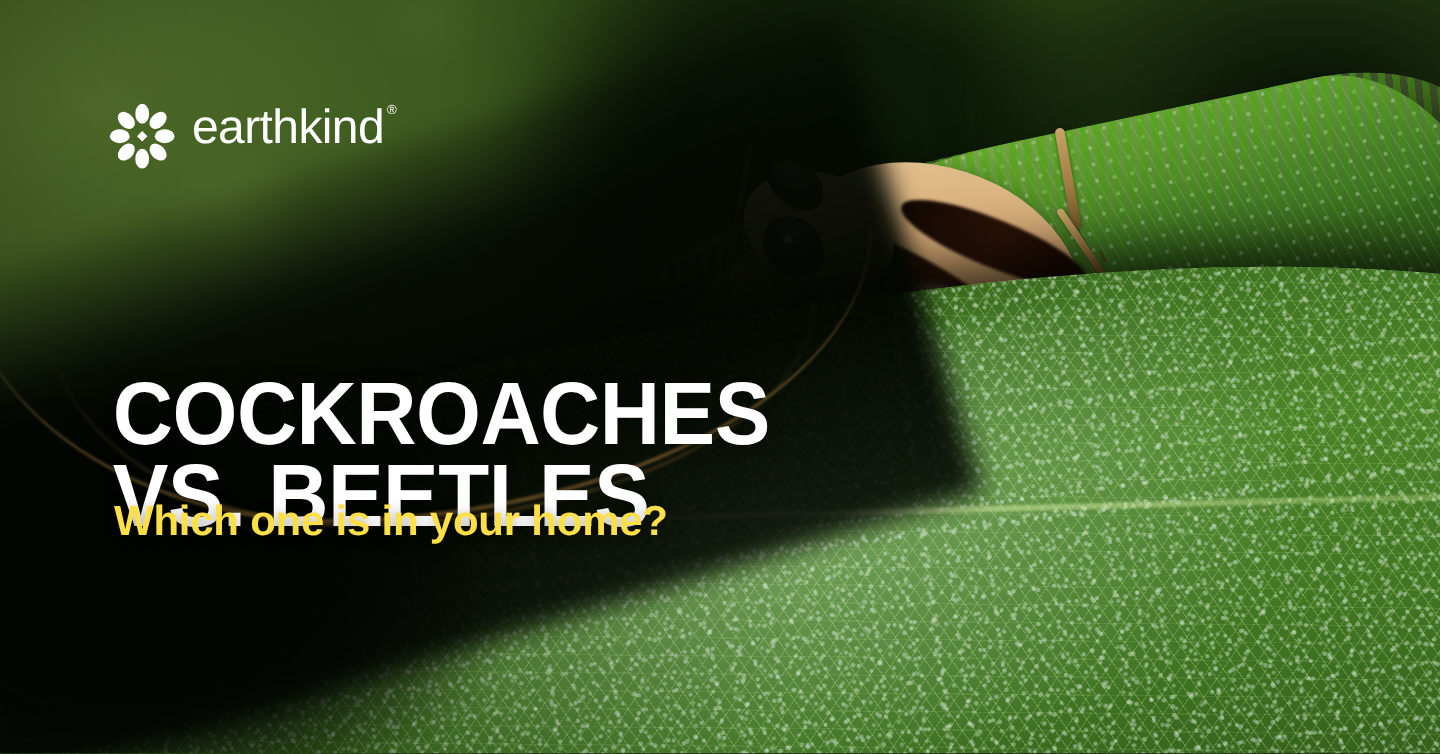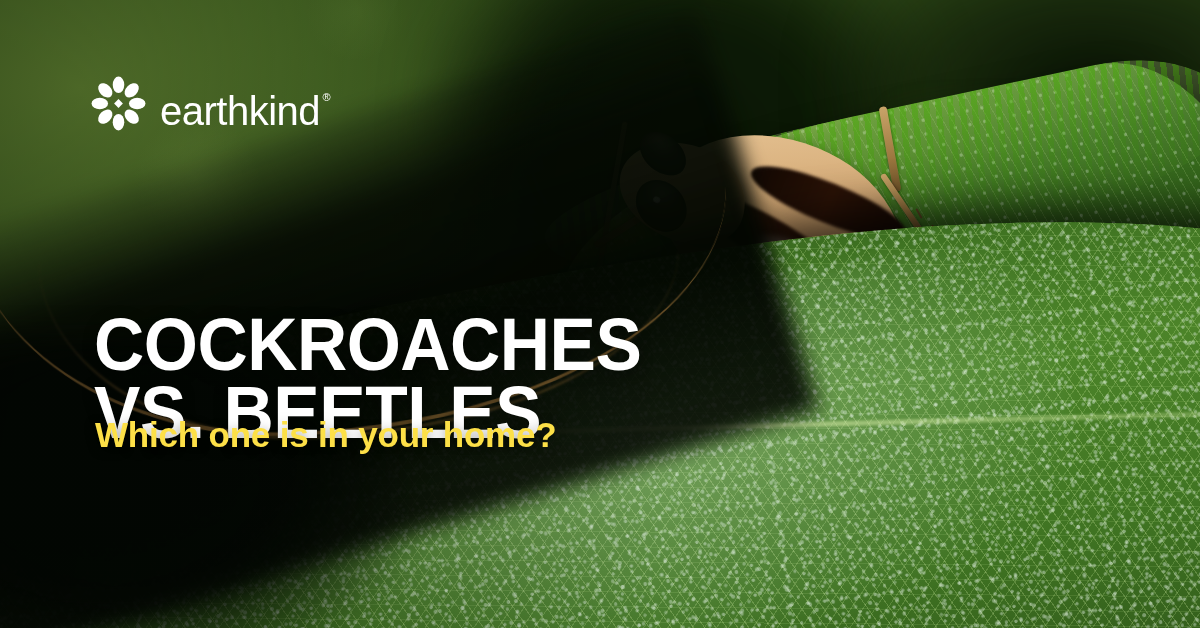--- a/index.html
+++ b/index.html
@@ -309,23 +309,23 @@
   .scrim {
     position: absolute; inset: 0;
     background: linear-gradient(100deg, rgba(0,0,0,.34) 0%, rgba(0,0,0,.18) 34%, rgba(0,0,0,0) 58%);
   }
 
   
   .content { position: absolute; inset: 0; }
 
   .logo {
     position: absolute;
-    left: 91px; top: 76px;
+    left: 91px; top: 86px;
     display: flex;
-    align-items: flex-end;
+    align-items: flex-start;
     gap: 14px;
   }
   .logo-mark { width: 55px; height: 55px; display:block; }
   .wordmark {
     position: relative;
     color: #ffffff;
     font-size: 40px;
     font-weight: 400;
     letter-spacing: -0.5px;
     line-height: 1;

